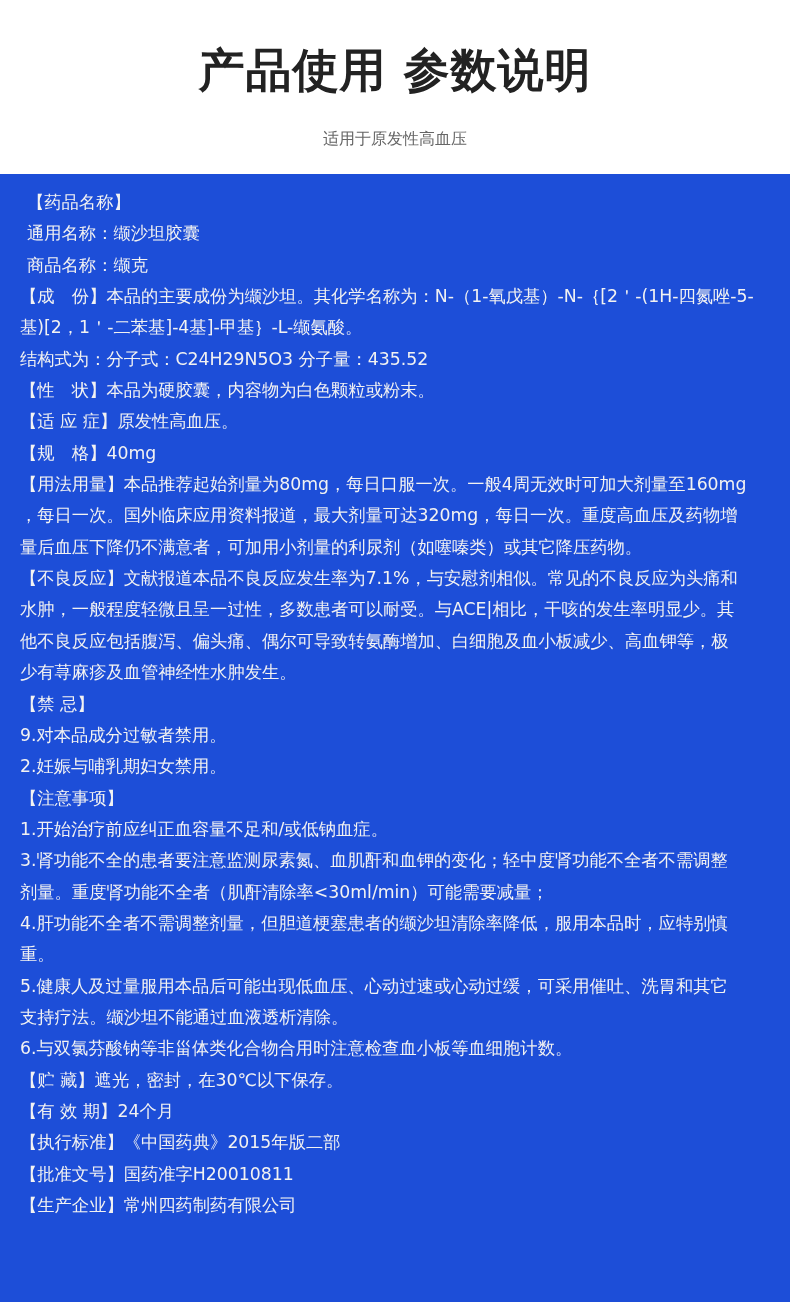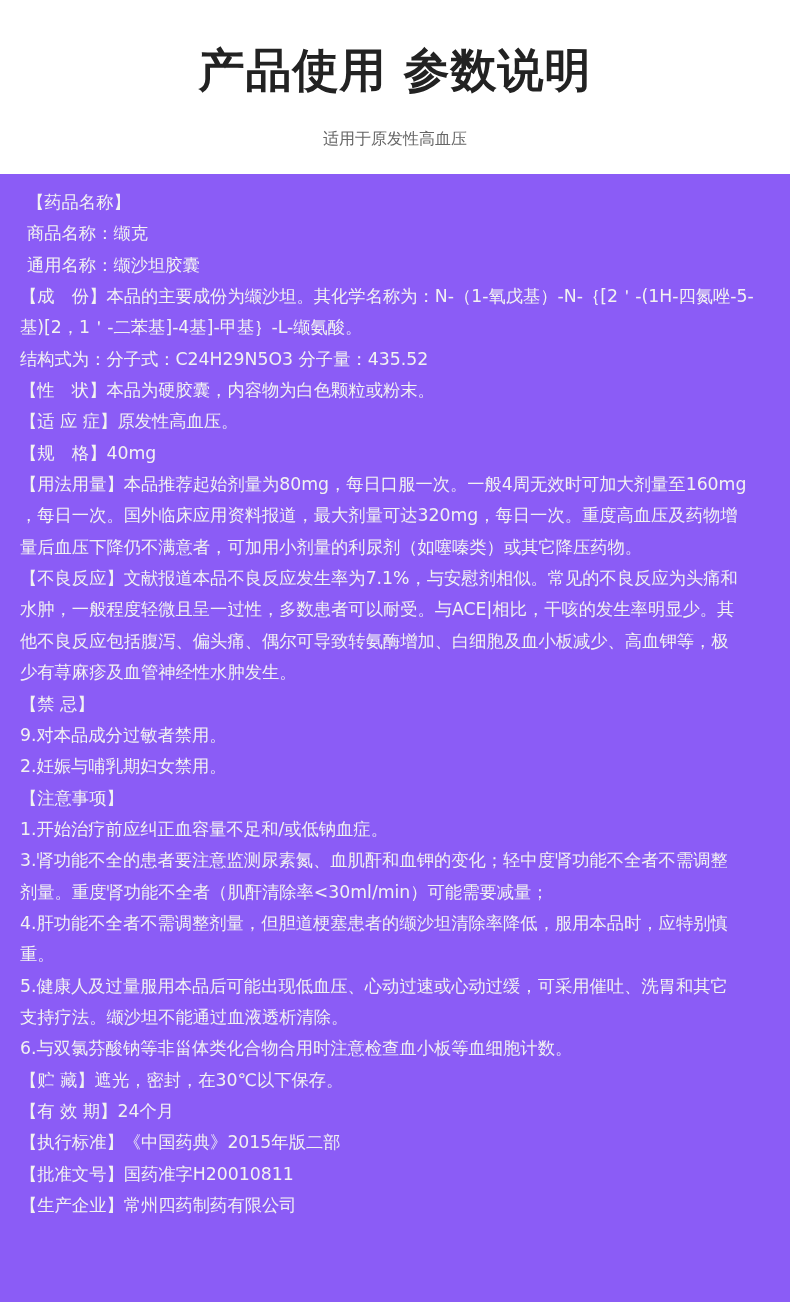--- a/index.html
+++ b/index.html
@@ -30,21 +30,21 @@
     position: absolute;
     left: 0; right: 0;
     top: 108px;
     text-align: center;
     font-size: 16px;
     color: #666666;
     line-height: 22px;
     margin-top: 20px;
   }
   .panel {
-    background: #8b5cf6;
+    background: #1d4ed8;
     height: 1128px;
     padding-top: 183px;
     box-sizing: border-box;
     position: relative;
   }
   .lines {
     position: absolute;
     left: 20px;
     top: 13px;
     right: 10px;
@@ -63,22 +63,22 @@
 <body>
 
 <div class="header">
   <div class="title">产品使用 参数说明</div>
   <div class="subtitle">适用于原发性高血压</div>
 </div>
 
 <div class="panel">
   <div class="lines" id="lines">
       <div class="line indent">【药品名称】</div>
+      <div class="line indent">通用名称：缬沙坦胶囊</div>
       <div class="line indent">商品名称：缬克</div>
-      <div class="line indent">通用名称：缬沙坦胶囊</div>
       <div class="line">【成　份】本品的主要成份为缬沙坦。其化学名称为：N-（1-氧戊基）-N-｛[2＇-(1H-四氮唑-5-</div>
       <div class="line">基)[2，1＇-二苯基]-4基]-甲基｝-L-缬氨酸。</div>
       <div class="line">结构式为：分子式：C24H29N5O3  分子量：435.52</div>
       <div class="line">【性　状】本品为硬胶囊，内容物为白色颗粒或粉末。</div>
       <div class="line">【适 应 症】原发性高血压。</div>
       <div class="line">【规　格】40mg</div>
       <div class="line">【用法用量】本品推荐起始剂量为80mg，每日口服一次。一般4周无效时可加大剂量至160mg</div>
       <div class="line">，每日一次。国外临床应用资料报道，最大剂量可达320mg，每日一次。重度高血压及药物增</div>
       <div class="line">量后血压下降仍不满意者，可加用小剂量的利尿剂（如噻嗪类）或其它降压药物。</div>
       <div class="line">【不良反应】文献报道本品不良反应发生率为7.1%，与安慰剂相似。常见的不良反应为头痛和</div>

